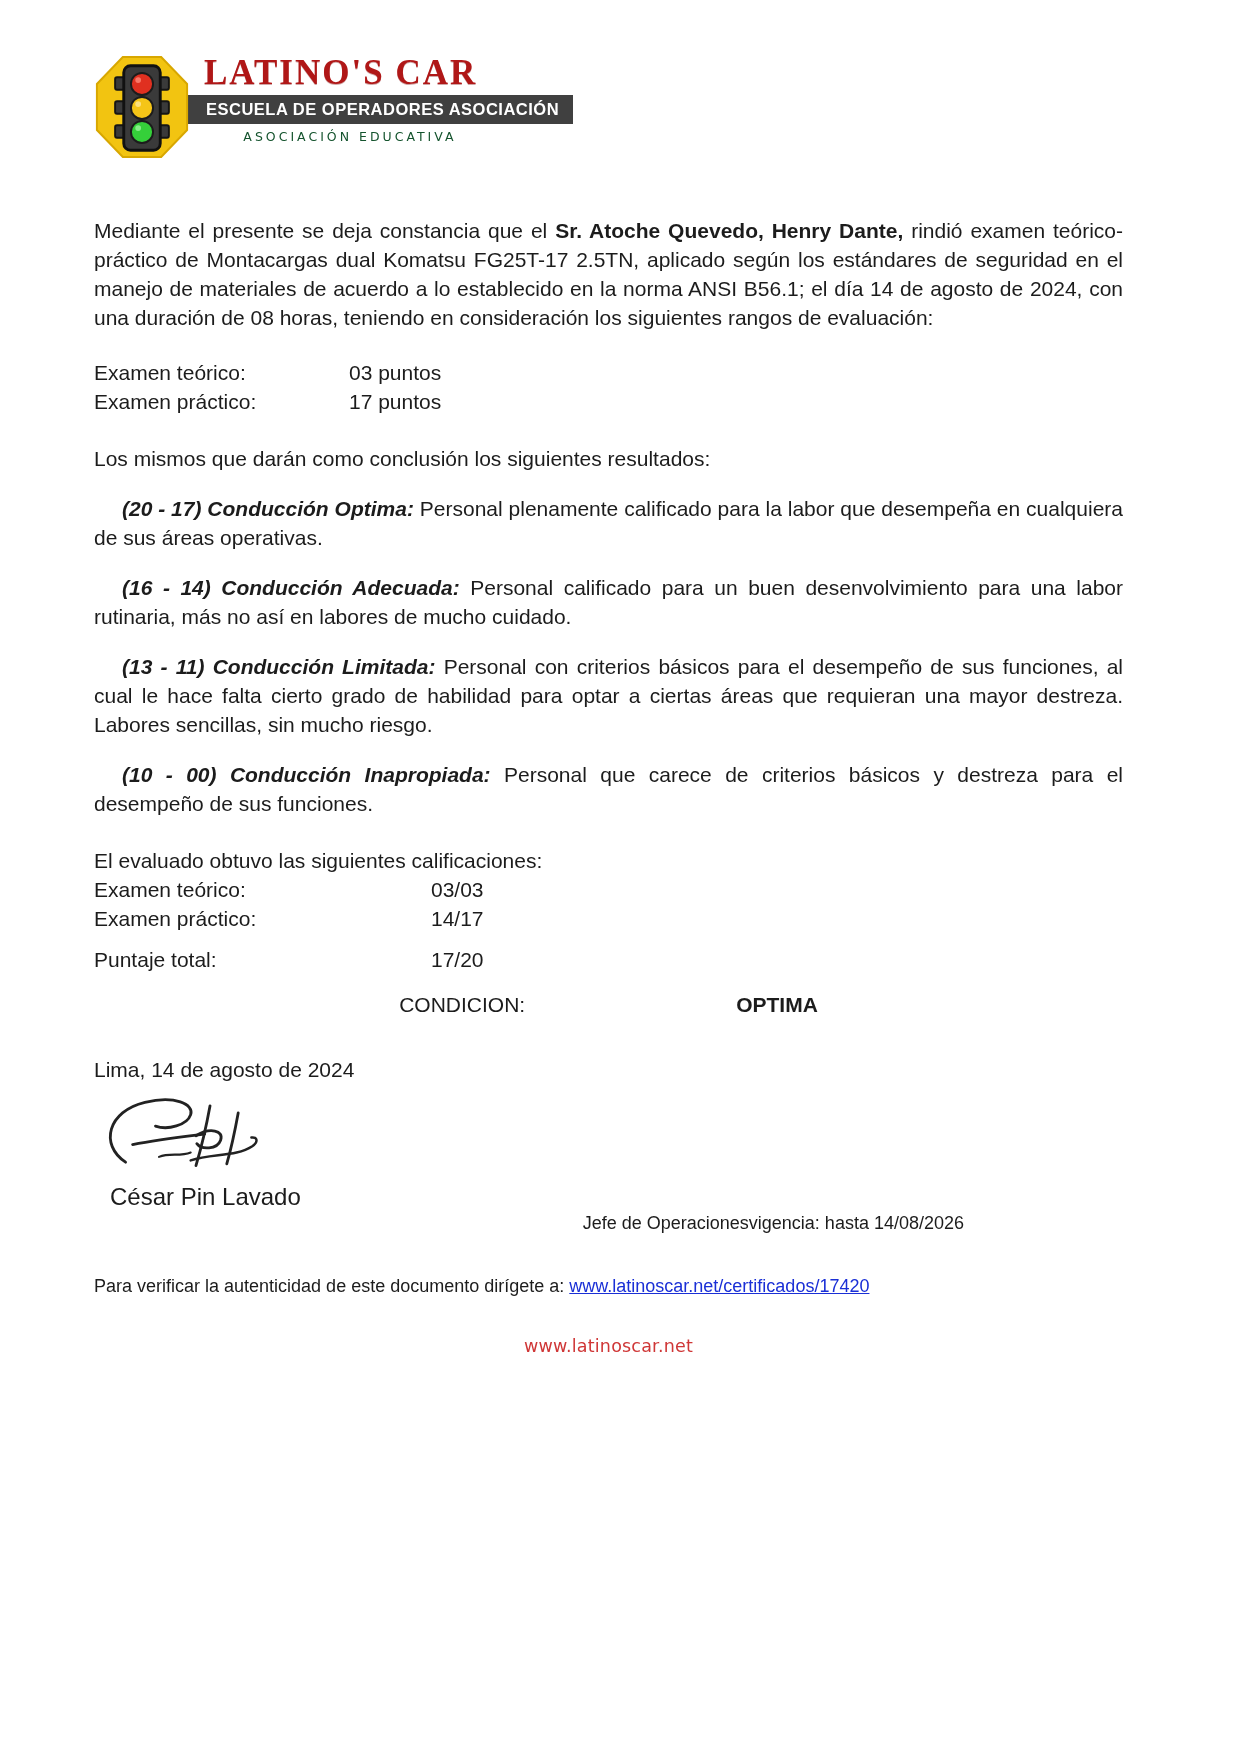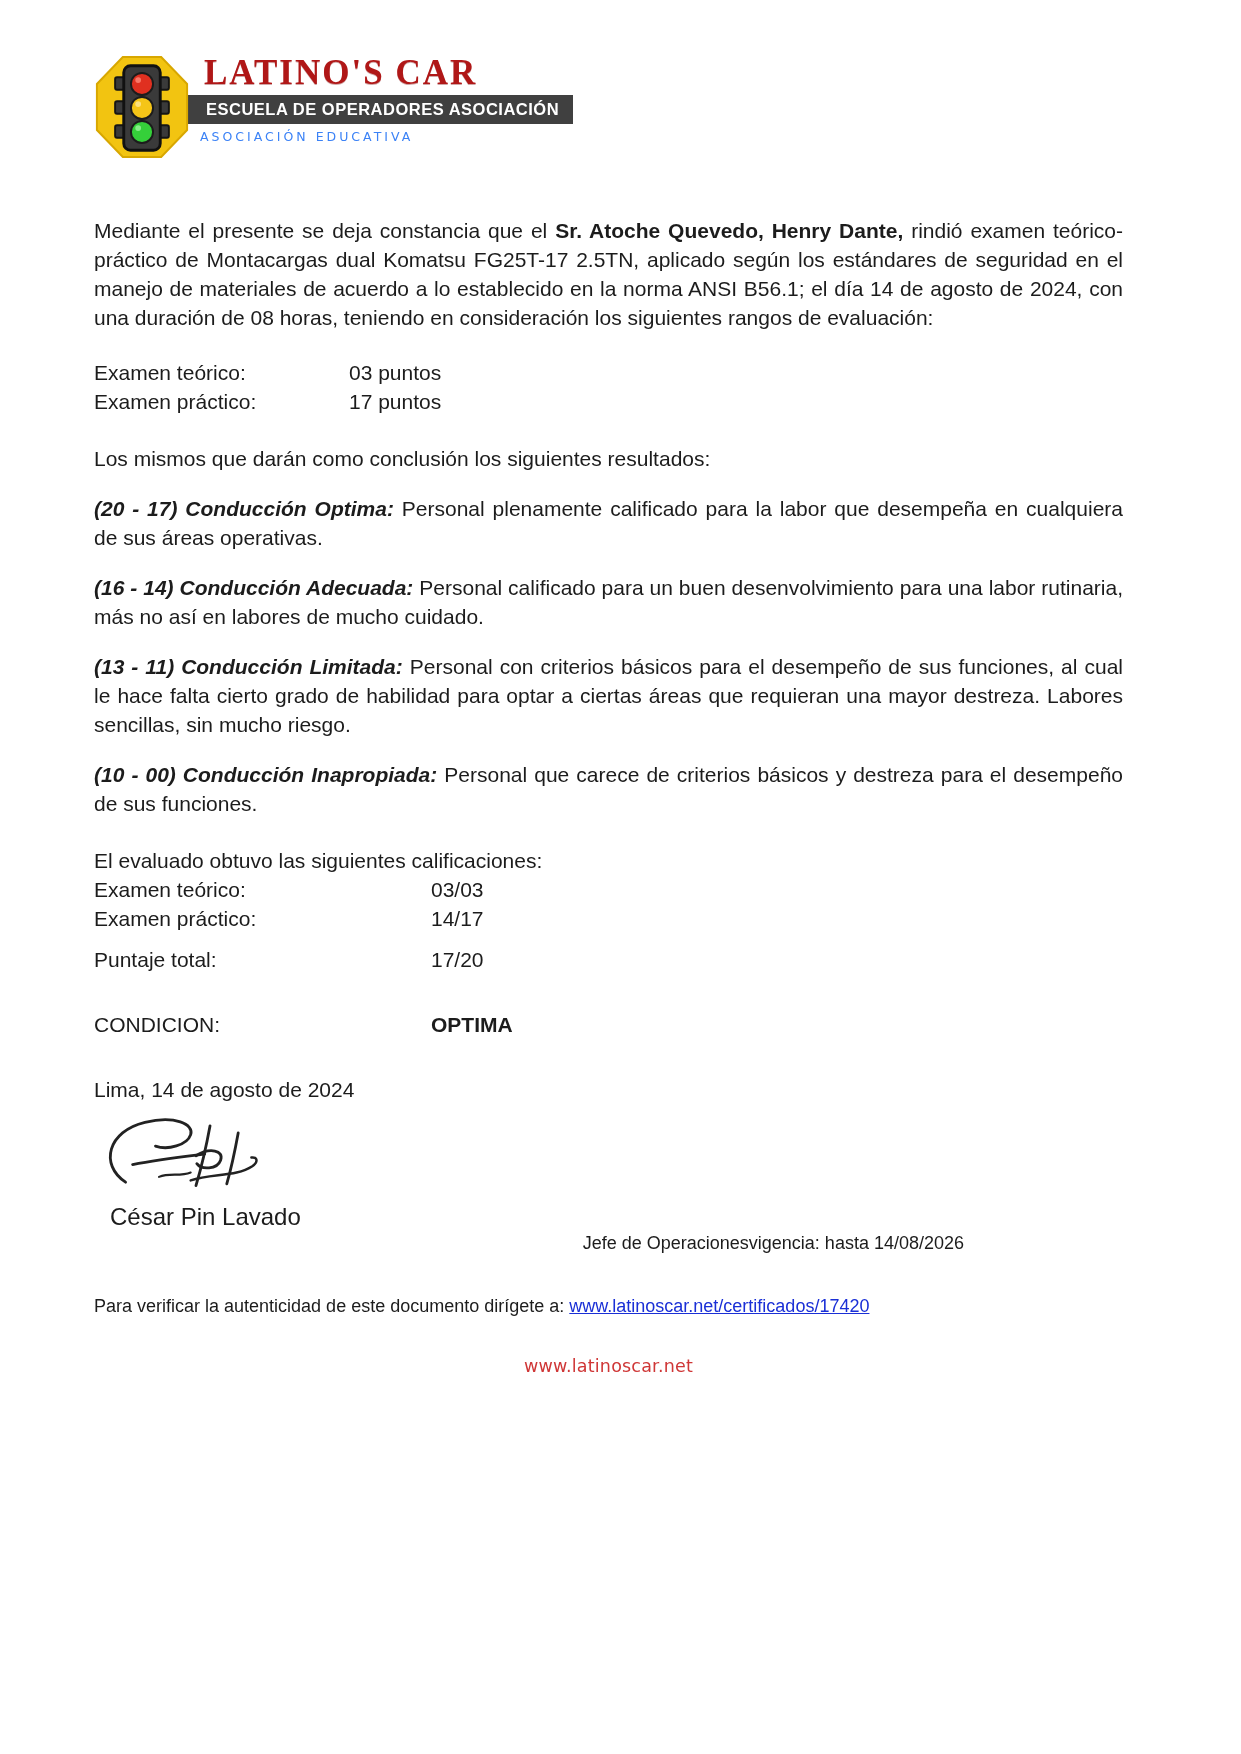--- a/index.html
+++ b/index.html
@@ -29,44 +29,44 @@
     margin-top:3px;
     background:#404040;color:#ffffff;
     font-weight:700;font-size:16.5px;line-height:16.5px;
     letter-spacing:.5px;
     padding:6px 14px 6px 36px;
     width:fit-content;white-space:nowrap;
   }
   .subband{
     margin-top:5px;
     font-family:"DejaVu Sans", sans-serif;
-    font-size:12.5px;letter-spacing:3px;color:#3b82f6;
-    width:300px;margin-left:30px;white-space:nowrap;
+    font-size:12.5px;letter-spacing:3px;color:#14532d;
+    text-align:center;width:300px;margin-left:30px;white-space:nowrap;
   }
   
   .title{
     margin-top:54px;
     text-align:center;
     font-size:30px;font-weight:700;letter-spacing:.5px;
     text-decoration:underline;text-decoration-thickness:2.5px;text-underline-offset:5px;
   }
   
   .para{font-size:21px;line-height:29px;text-align:justify;margin:0;}
   .b{font-weight:700;}
-  .bi{font-weight:700;font-style:italic;}
+  .bi{font-weight:700;font-style:italic;margin-left:28px;}
   .mt-intro{margin-top:50px;}
   .tbl-row{font-size:21px;line-height:29px;display:flex;}
   .tbl-row .lab{width:255px;flex:0 0 auto;}
   .exams{margin-top:26px;}
   .results-intro{margin-top:28px;text-align:left;}
   .range-para{margin-top:21px;}
   .scores{margin-top:28px;}
   .score-row .lab{width:337px;flex:0 0 auto;}
   .total-row{margin-top:12px;}
-  .cond-row{margin-top:36px;}
+  .cond-row{margin-top:16px;justify-content:center;}
   .cond-row .val{font-weight:700;}
   .issue{margin-top:40px;}
   .dateline{margin-top:36px;font-size:21px;line-height:29px;}
   
   .signature{margin-top:6px;margin-left:-6px;width:230px;height:88px;}
   .signer-name{font-size:24px;line-height:29px;margin-left:16px;}
   .signer-row{display:flex;justify-content:flex-end;align-items:baseline;width:870px;}
   .signer-role,.validity{font-size:18px;line-height:25px;}
   
   .verify{margin-top:38px;font-size:18px;line-height:25px;}

